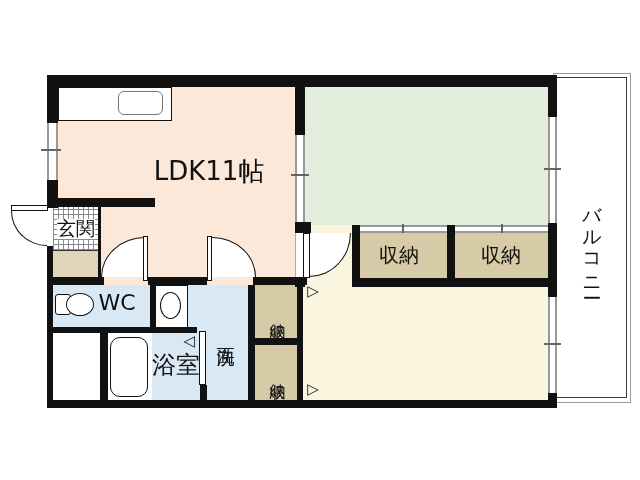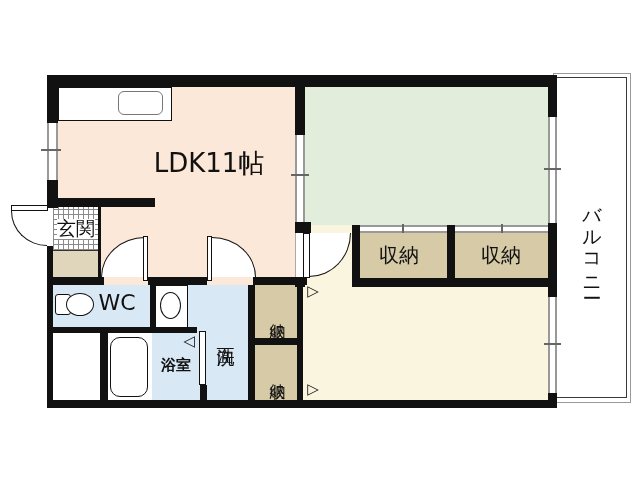--- a/index.html
+++ b/index.html
@@ -107,24 +107,24 @@
   <div class="fix" style="left:55px;top:294px;width:16px;height:21px;border-radius:3px;"></div>
   <div class="fix" style="left:66px;top:293px;width:28px;height:23px;border-radius:50%;"></div>
   <div class="fix" style="left:155px;top:285px;width:33px;height:43px;"></div>
   <div class="fix" style="left:160px;top:292px;width:21px;height:27px;border-radius:50%;"></div>
   <div class="fix" style="left:110px;top:337px;width:38px;height:60px;border-width:1.8px;border-radius:10px;"></div>
 
   <div class="tri" style="left:313px;top:291px;">▷</div>
   <div class="tri" style="left:313px;top:389px;">▷</div>
   <div class="tri" style="left:189px;top:341px;">◁</div>
 
-  <div class="lbl" style="left:209px;top:164px;font-size:26px;">LDK11帖</div>
+  <div class="lbl" style="left:209px;top:172px;font-size:26px;">LDK11帖</div>
   <div class="lbl vert" style="left:592px;top:242px;font-size:19px;letter-spacing:2px;">バルコニー</div>
   <div class="lbl" style="left:76px;top:229px;font-size:19px;background:#fff;">玄関</div>
   <div class="lbl" style="left:117px;top:303px;font-size:22px;">WC</div>
   <div class="lbl vert" style="left:225px;top:334px;font-size:18px;">洗面</div>
-  <div class="lbl" style="left:176px;top:366px;font-size:15px;font-weight:bold;">浴室</div>
+  <div class="lbl" style="left:176px;top:366px;font-size:24px;">浴室</div>
   <div class="lbl" style="left:399px;top:255px;font-size:20px;">収納</div>
   <div class="lbl" style="left:501px;top:255px;font-size:20px;">収納</div>
   <div class="lbl vert" style="left:277px;top:311px;font-size:16px;">収納</div>
   <div class="lbl vert" style="left:277px;top:371px;font-size:16px;">収納</div>
 
 </div>
 
 </body></html>

